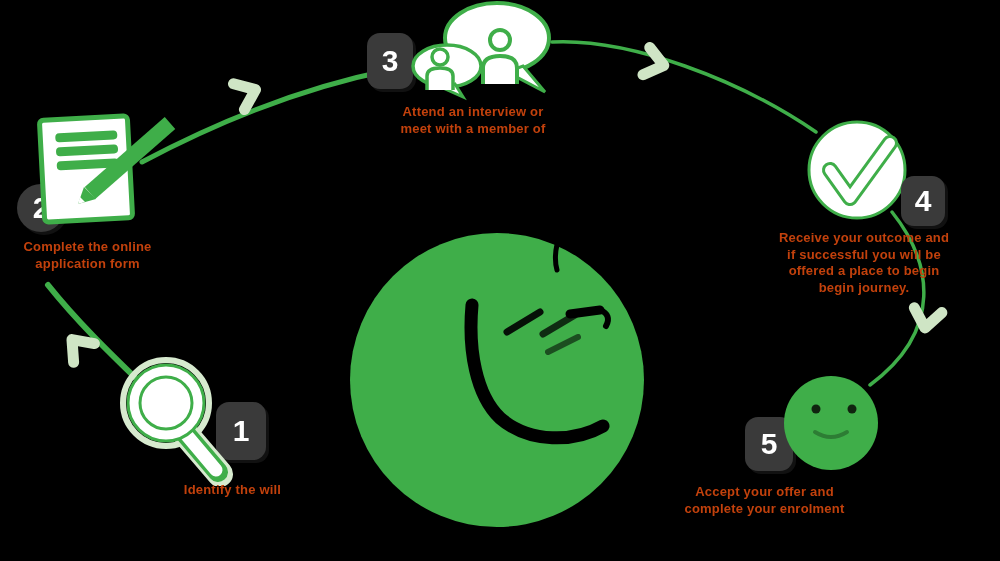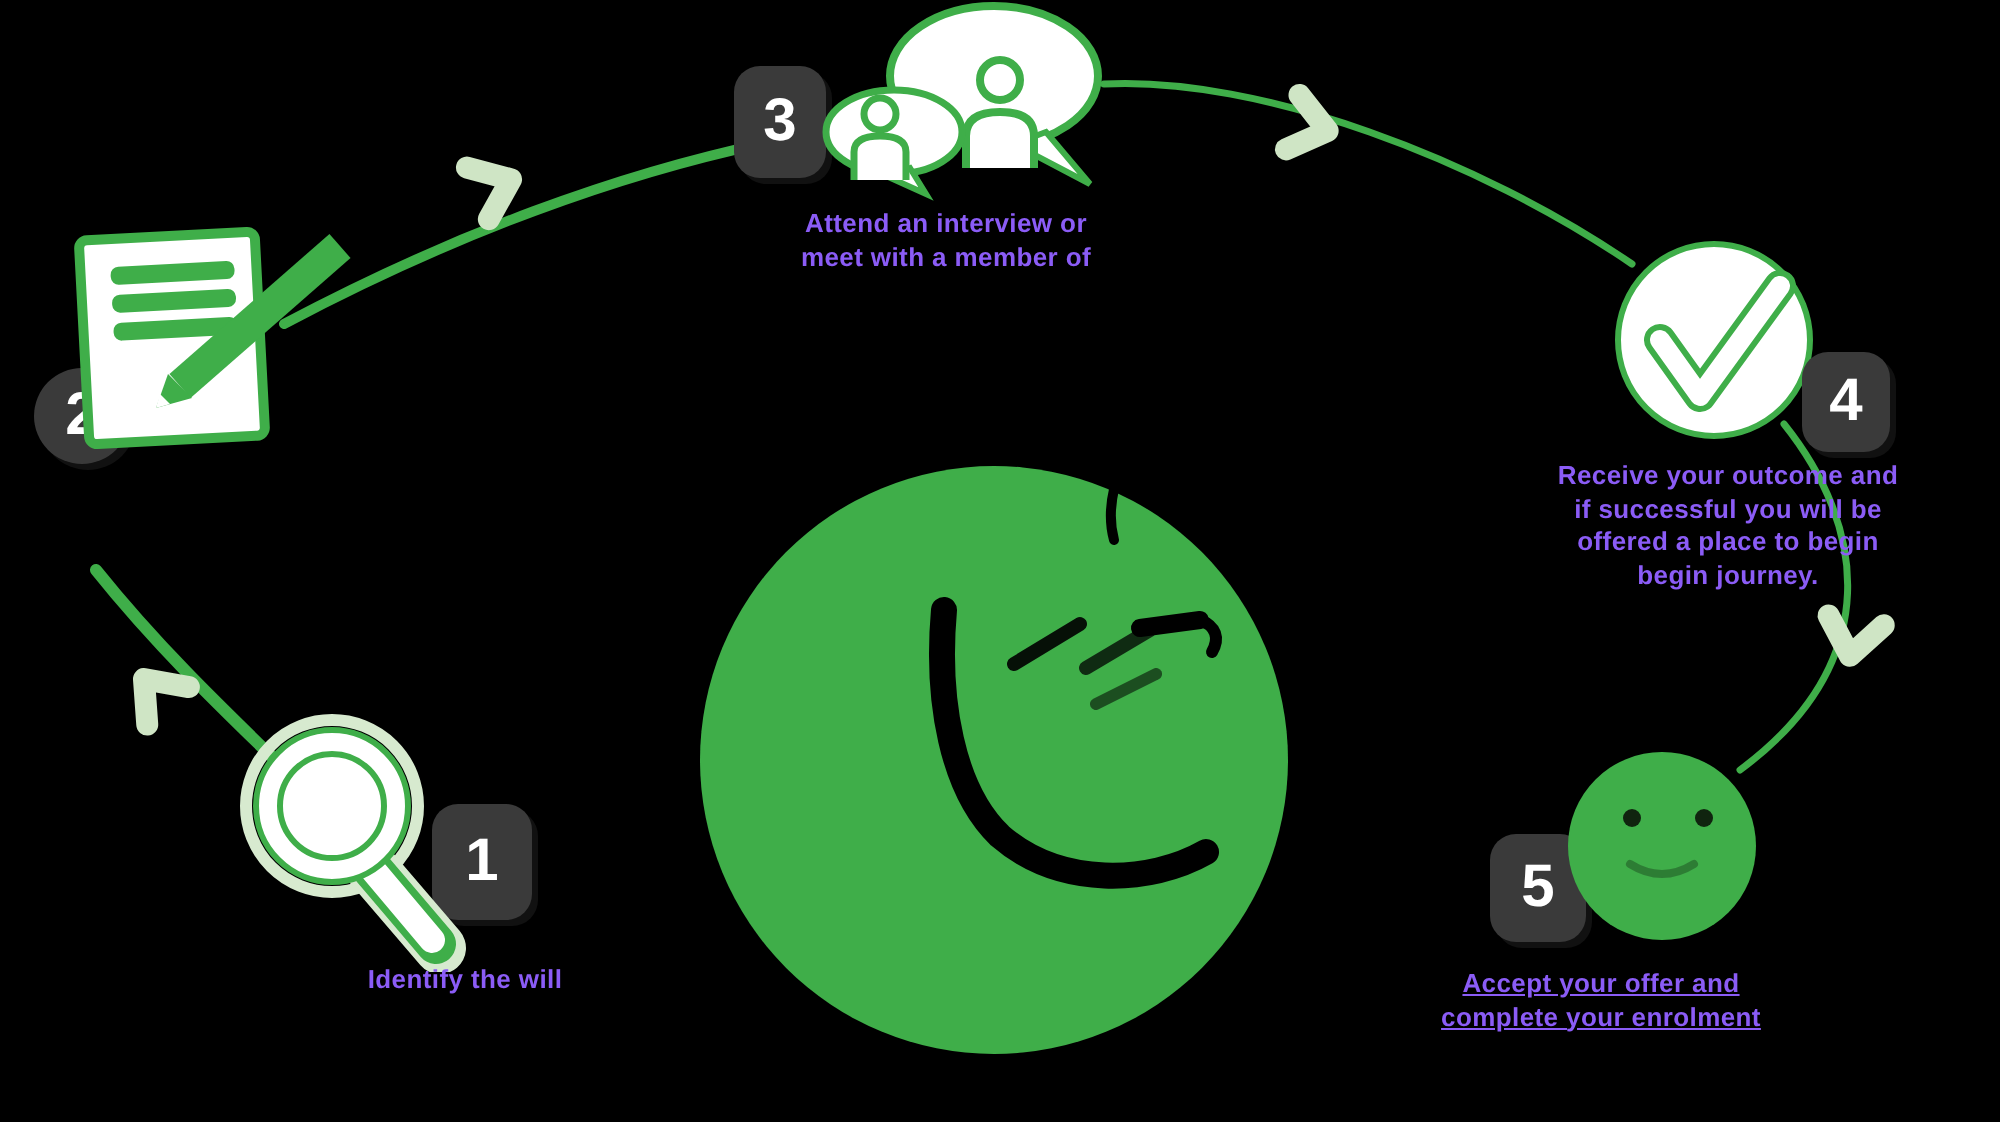--- a/index.html
+++ b/index.html
@@ -4,21 +4,21 @@
 <style>
   html,body{margin:0;padding:0;background:#000;}
   .canvas{position:relative;width:1000px;height:561px;background:#000;overflow:hidden;
           font-family:"Liberation Sans", sans-serif;}
   .layer{position:absolute;left:0;top:0;}
   .icon-box{position:absolute;}
   .badge{position:absolute;background:#3a3a3a;color:#fff;display:flex;align-items:center;
          justify-content:center;font-weight:bold;font-size:30px;border-radius:13px;
          box-shadow:3px 3px 0 rgba(20,20,20,.85);}
   .badge.round{border-radius:50%;}
-  .step-label{position:absolute;color:#8b5cf6;font-weight:bold;font-size:13px;
+  .step-label{position:absolute;color:#c2410c;font-weight:bold;font-size:13px;
               line-height:16.5px;text-align:center;filter:blur(0.35px);letter-spacing:.2px;}
   .step-label span{display:block;}
   .z1{z-index:1}.z2{z-index:2}.z3{z-index:3}.z4{z-index:4}
 </style>
 </head>
 <body>
 
 <div class="canvas">
 
   <svg class="layer z1" width="1000" height="561" viewBox="0 0 1000 561">
@@ -79,20 +79,24 @@
         <rect x="12" y="13" width="88" height="102" rx="4" fill="#fff" stroke="#3fae49" stroke-width="5"></rect>
         <rect x="27" y="27" width="62" height="9" rx="4" fill="#3fae49"></rect>
         <rect x="27" y="41" width="62" height="9" rx="4" fill="#3fae49"></rect>
         <rect x="27" y="55" width="62" height="9" rx="4" fill="#3fae49"></rect>
       </g>
       <line x1="140" y1="18" x2="60" y2="88" stroke="#3fae49" stroke-width="16"></line>
       <polygon points="54,82 66,94 48,99" fill="#3fae49"></polygon>
       <polygon points="50,92 55,97 48,99" fill="#fff"></polygon>
     </svg>
   </div>
+  <div class="step-label z4" style="left:0px;top:239px;width:175px;">
+    <span>Complete the online</span>
+    <span>application form</span>
+  </div>
 
   <div class="badge z2" style="left:367px;top:33px;width:46px;height:56px;">
     <span>3</span>
   </div>
   <div class="icon-box z3" style="left:395px;top:0px;width:180px;height:105px;">
     <svg width="180" height="105" viewBox="0 0 180 105">
 
       <ellipse cx="102" cy="38" rx="52" ry="35" fill="#fff" stroke="#3fae49" stroke-width="4"></ellipse>
       <path d="M128,66 L150,92 L112,72 Z" fill="#fff" stroke="#3fae49" stroke-width="3"></path>
       <circle cx="105" cy="40" r="10" fill="#fff" stroke="#3fae49" stroke-width="4"></circle>
@@ -130,18 +134,18 @@
     <span>5</span>
   </div>
   <div class="icon-box z3" style="left:782px;top:374px;width:100px;height:100px;">
     <svg width="100" height="100" viewBox="0 0 100 100">
       <circle cx="49" cy="49" r="47" fill="#3fae49"></circle>
       <circle cx="34" cy="35" r="4.5" fill="#10240f"></circle>
       <circle cx="70" cy="35" r="4.5" fill="#10240f"></circle>
       <path d="M33,58 Q49,68 65,58" stroke="rgba(0,0,0,0.28)" stroke-width="4" fill="none" stroke-linecap="round"></path>
     </svg>
   </div>
-  <div class="step-label z4" style="left:688px;top:484px;width:225px;text-decoration:underline;">
+  <div class="step-label z4" style="left:652px;top:484px;width:225px;">
     <span>Accept your offer and</span>
     <span>complete your enrolment</span>
   </div>
 
 </div>
 
 </body></html>

